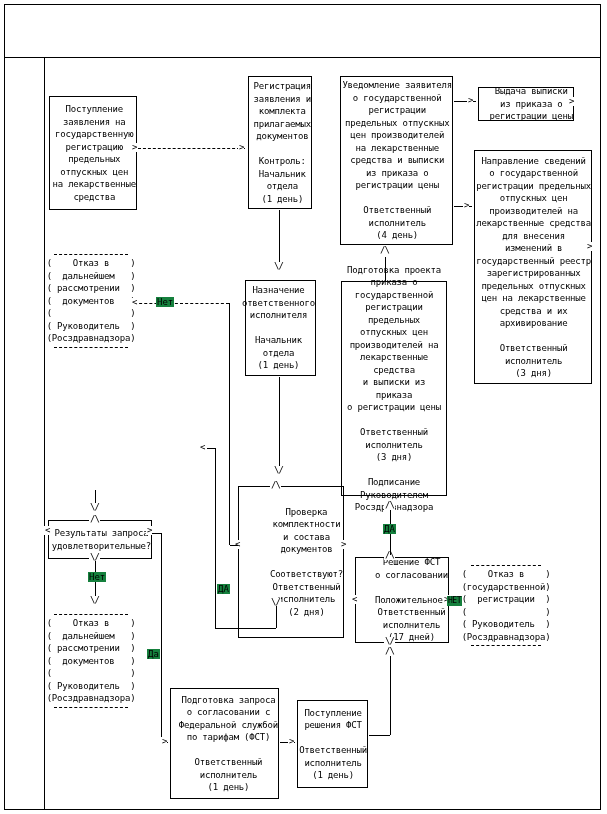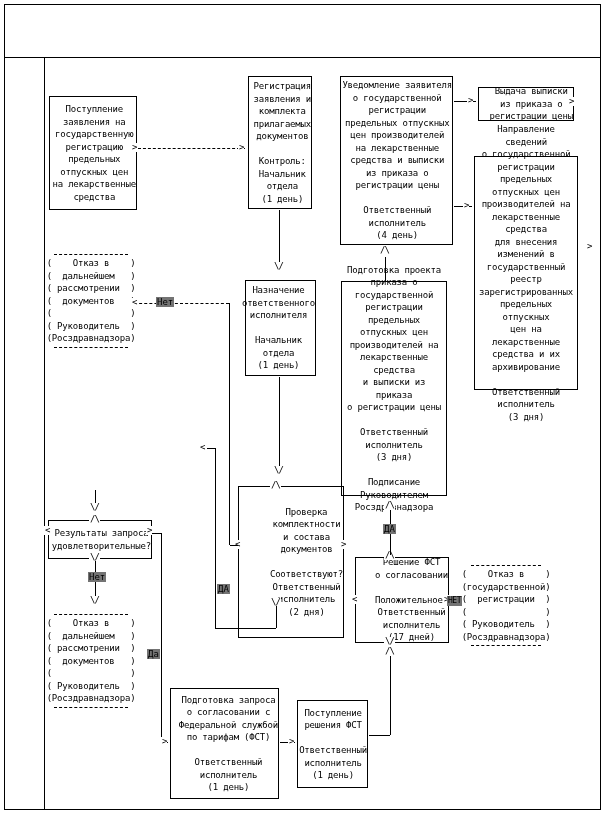--- a/index.html
+++ b/index.html
@@ -11,21 +11,21 @@
   .dl{position:absolute;height:0;border-top:1px dashed #000}
   .bx{position:absolute;border:1px solid #000;box-sizing:border-box;
       display:flex;align-items:center;justify-content:flex-end;text-align:center;
       font-size:9px;line-height:12.5px;letter-spacing:-0.2px}
   .bx span{white-space:pre-line}
   .tm{position:absolute;font-size:9px;line-height:12.5px;letter-spacing:-0.2px;text-align:center}
   .tm .dash{border-top:1px dashed #000;margin:2px 10px;height:0}
   .tm span{white-space:pre;display:block}
   .g{position:absolute;background:#fff;font-size:9px;line-height:9px;letter-spacing:-1px;
      padding:0 1px;white-space:pre}
-  .lb{position:absolute;background:#737373;font-size:9px;line-height:10px;padding:0 1px;white-space:pre}
+  .lb{position:absolute;background:#15803d;font-size:9px;line-height:10px;padding:0 1px;white-space:pre}
   .lb.small{font-size:8px;letter-spacing:-0.5px}
   #title{position:absolute;left:10px;top:8px;width:588px;font-size:9px;line-height:14px;
          letter-spacing:-0.2px;white-space:pre-line}
   #sidebar{position:absolute;left:6px;top:356px;width:38px;font-size:9px;line-height:13px;
            white-space:pre-line}
 </style>
 </head>
 <body>
 
 <div id="page">
@@ -70,21 +70,21 @@
 
 Ответственный
 исполнитель
 (4 день)</span>
     </div>
   <div class="bx" style="left:478px;top:87px;width:96px;height:34px">
       <span>Выдача выписки
 из приказа о
 регистрации цены</span>
     </div>
-  <div class="bx" style="left:474px;top:156px;width:104px;height:234px">
+  <div class="bx" style="left:474px;top:150px;width:118px;height:234px">
       <span>Направление сведений
 о государственной
 регистрации предельных
 отпускных цен
 производителей на
 лекарственные средства
 для внесения
 изменений в
 государственный реестр
 зарегистрированных

